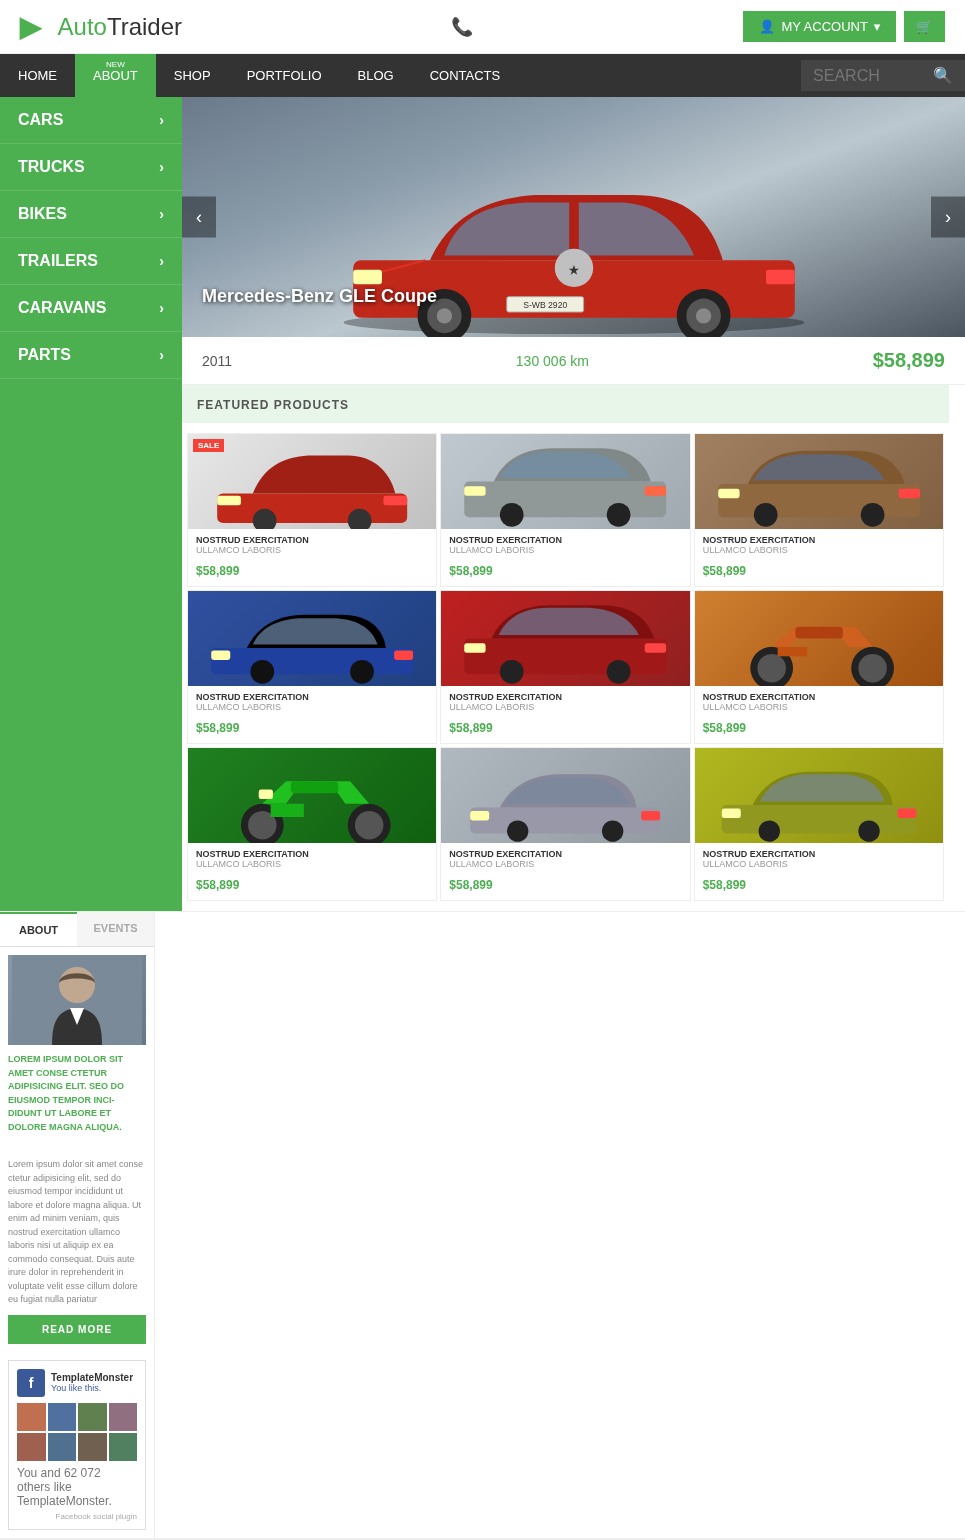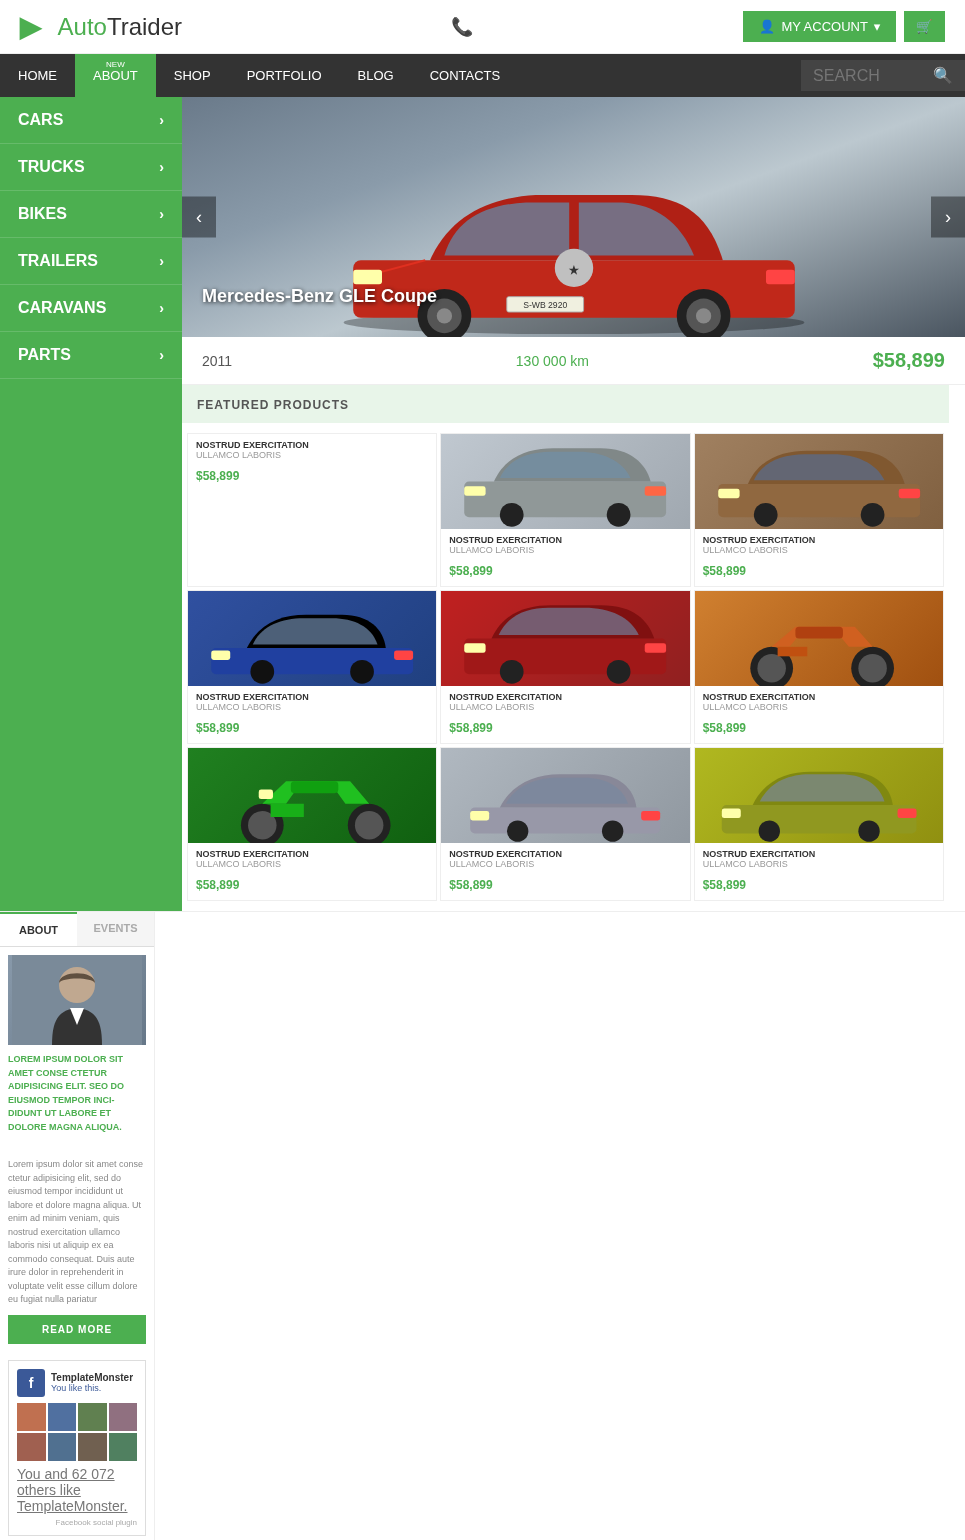--- a/index.html
+++ b/index.html
@@ -135,31 +135,42 @@
 
           <rect x="490" y="130" width="30" height="15" rx="3" fill="#ff4444"></rect>
         </svg>
       </div>
       <button style="position:absolute;top:50%;left:0;transform:translateY(-50%);background:rgba(0,0,0,0.4);color:#fff;border:none;padding:10px 14px;font-size:18px;cursor:pointer;">‹</button>
       <button style="position:absolute;top:50%;right:0;transform:translateY(-50%);background:rgba(0,0,0,0.4);color:#fff;border:none;padding:10px 14px;font-size:18px;cursor:pointer;">›</button>
       <div style="position:absolute;bottom:30px;left:20px;color:#fff;font-size:18px;font-weight:bold;text-shadow:1px 1px 4px rgba(0,0,0,0.8);">Mercedes-Benz GLE Coupe</div>
     </div>
     <div style="background:#fff;padding:12px 20px;display:flex;align-items:center;justify-content:space-between;border-bottom:1px solid #eee;">
       <span style="color:#555;font-size:14px;">2011</span>
-      <span style="color:#4caf50;font-size:14px;">130 000 km</span>
+      <span style="color:#4caf50;font-size:14px;">130 006 km</span>
       <span style="color:#4caf50;font-size:20px;font-weight:bold;">$58,899</span>
     </div>
 
     <div style="padding:0 16px 10px 0;">
       <div style="background:#e8f5e9;padding:10px 15px;margin-bottom:10px;">
         <span style="font-size:12px;font-weight:bold;color:#555;text-transform:uppercase;letter-spacing:1px;">FEATURED PRODUCTS</span>
       </div>
       <div style="display:grid;grid-template-columns:repeat(3,1fr);gap:3px;padding:0 5px;">
 
         <div class="product-card">
+          <div style="width:100%;height:95px;background:linear-gradient(135deg,#e8e8e8,#c0c0c0);position:relative;overflow:hidden;">
+            <div style="position:absolute;top:5px;left:5px;background:#f44336;color:#fff;font-size:8px;padding:2px 5px;font-weight:bold;">SALE</div>
+            <svg viewBox="0 0 200 80" style="width:100%;height:100%;">
+              <rect x="20" y="50" width="160" height="25" rx="5" fill="#c0281a"></rect>
+              <path d="M50 50 C60 25 80 18 100 18 L130 18 C150 18 165 30 170 50 Z" fill="#a02015"></path>
+              <circle cx="60" cy="73" r="10" fill="#333"></circle>
+                <circle cx="140" cy="73" r="10" fill="#333"></circle>
+              <rect x="20" y="52" width="20" height="8" rx="2" fill="#ffffaa"></rect>
+              <rect x="160" y="52" width="20" height="8" rx="2" fill="#ff4444"></rect>
+            </svg>
+          </div>
           <div style="padding:6px 8px;">
             <div style="font-size:9px;font-weight:bold;color:#333;text-transform:uppercase;">NOSTRUD EXERCITATION</div>
             <div style="font-size:9px;color:#999;text-transform:uppercase;">ULLAMCO LABORIS</div>
           </div>
           <div style="color:#4caf50;font-size:12px;font-weight:bold;padding:3px 8px 8px;">$58,899</div>
         </div>
 
         <div class="product-card">
           <div style="width:100%;height:95px;background:linear-gradient(135deg,#c0c8d0,#a0a8b0);overflow:hidden;">
             <svg viewBox="0 0 200 80" style="width:100%;height:100%;">
@@ -356,21 +367,21 @@
       <div style="display:grid;grid-template-columns:repeat(4,1fr);gap:2px;margin-bottom:5px;">
         <div style="height:28px;background:#c07050;"></div>
         <div style="height:28px;background:#5070a0;"></div>
         <div style="height:28px;background:#608050;"></div>
         <div style="height:28px;background:#907080;"></div>
         <div style="height:28px;background:#a06050;"></div>
         <div style="height:28px;background:#507090;"></div>
         <div style="height:28px;background:#706050;"></div>
         <div style="height:28px;background:#508060;"></div>
       </div>
-      <div style="font-size:14px;color:#777;text-decoration:underline;">You and 62 072 others like TemplateMonster.</div>
+      <div style="font-size:12px;color:#777;">You and 62 072 others like TemplateMonster.</div>
       <div style="font-size:8px;color:#aaa;text-align:right;margin-top:4px;">Facebook social plugin</div>
     </div>
   </div>
 
   <div style="flex:1;"></div>
 </div>
 
 <div style="background:#f9f9f9;padding:20px 20px;border-top:3px solid #eee;">
   <div style="font-size:14px;font-weight:bold;color:#555;text-transform:uppercase;letter-spacing:1px;margin-bottom:15px;">LATEST NEWS</div>
 

